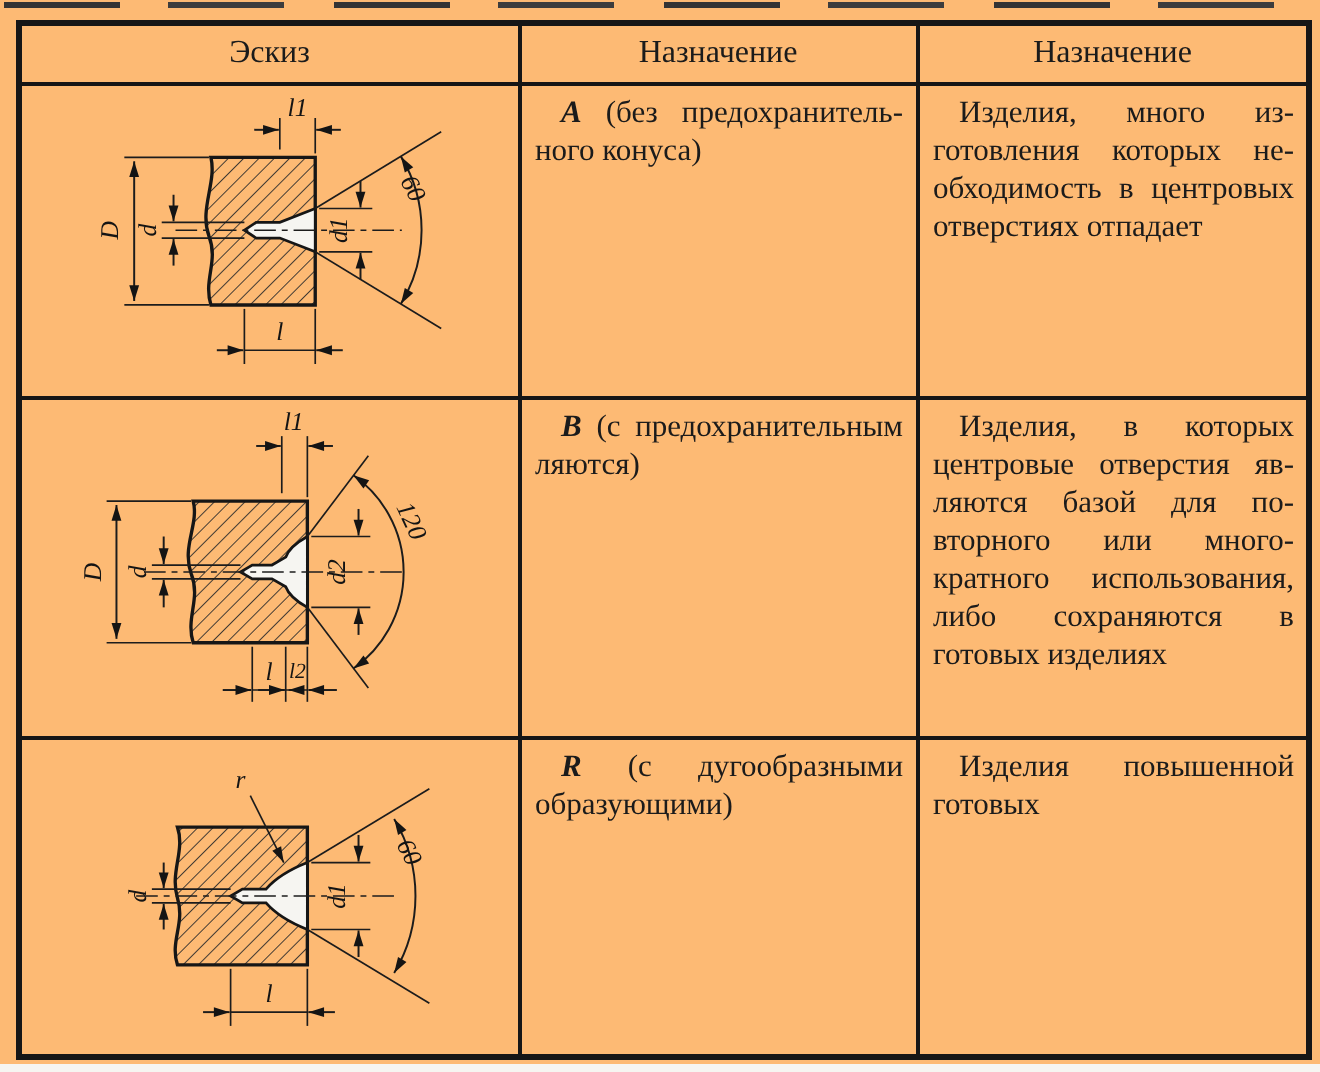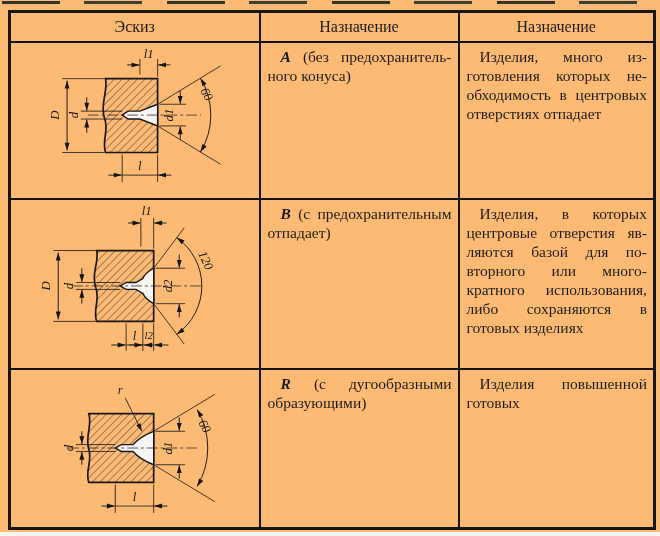--- a/index.html
+++ b/index.html
@@ -166,21 +166,21 @@
               <line class="dim" x1="102" y1="146" x2="116.5" y2="146" marker-end="url(#a2)"></line>
               <line class="dim" x1="120" y1="146" x2="133.5" y2="146" marker-end="url(#a2)"></line>
               <line class="dim" x1="142" y1="146" x2="135.5" y2="146" marker-end="url(#a2)"></line>
               <line class="dim" x1="160" y1="146" x2="145.5" y2="146" marker-end="url(#a2)"></line>
               <text class="lbl" text-anchor="middle" x="125.5" y="141">l</text>
               <text class="lbl2" text-anchor="middle" x="140" y="140">l2</text>
             </g>
           </svg>
         </td>
         <td class="c-ds">
-          <p class="ds"><span class="ltr">B</span> <span>(с предохранитель­ным отпадает)</span></p>
+          <p class="ds"><span class="ltr">B</span> <span>(с предохранитель­ным ляются)</span></p>
         </td>
         <td class="c-pp">
           <p class="pp">Изделия, в которых центровые отверстия яв­ляются базой для по­вторного или много­кратного использова­ния, либо сохраняются в готовых изделиях</p>
         </td>
       </tr>
 
       <tr class="r3">
         <td class="c-sk">
           <svg width="246" height="157" viewBox="0 0 250 157">
             <defs>

